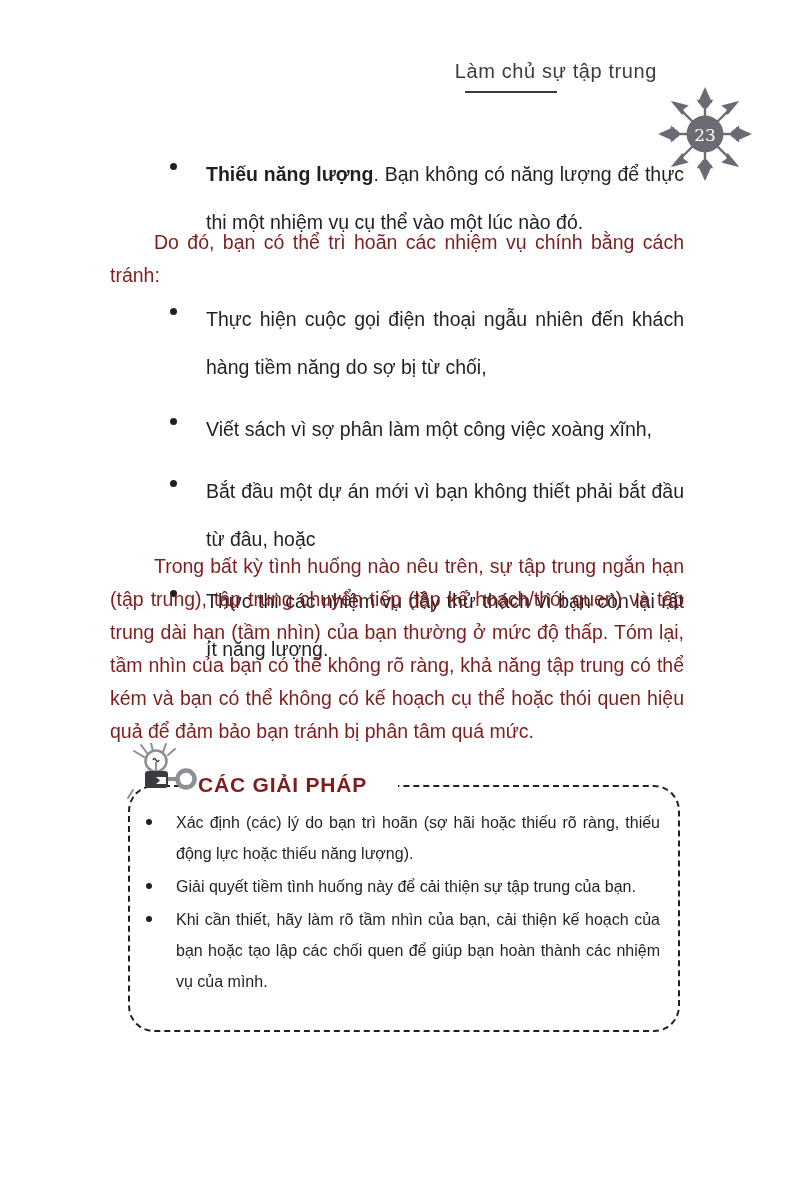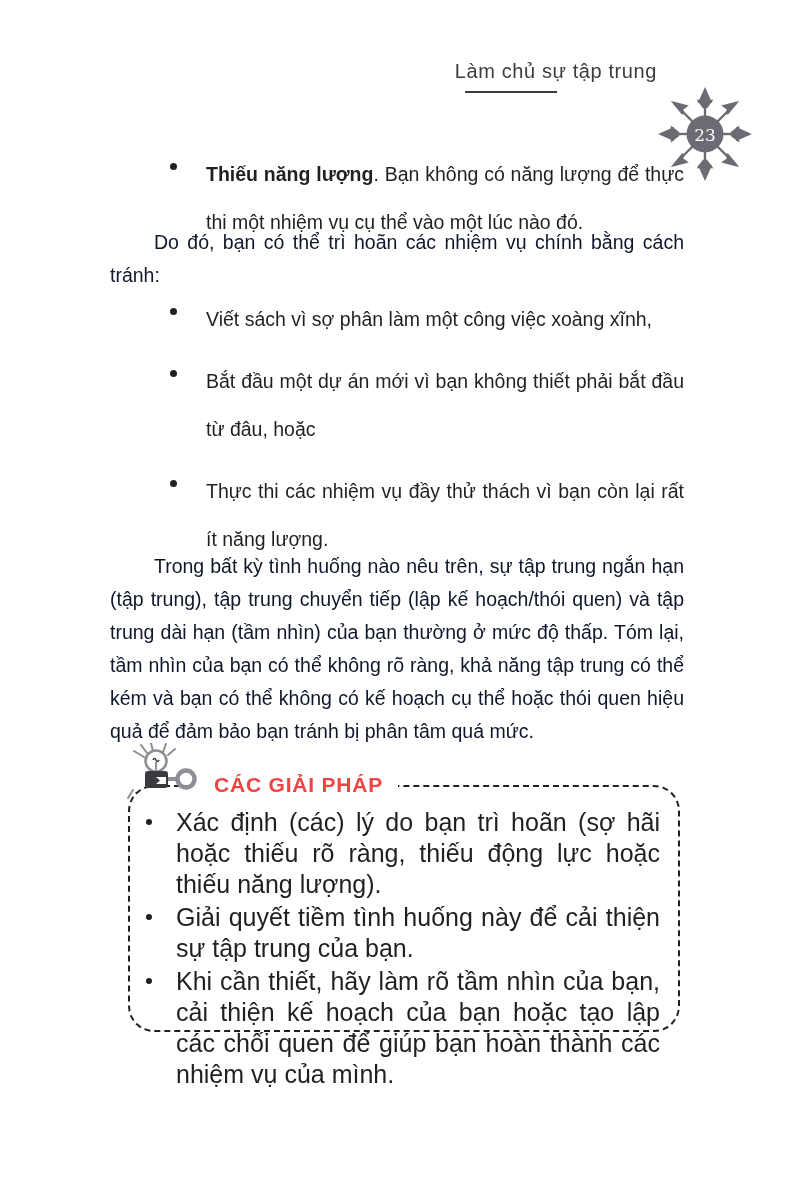--- a/index.html
+++ b/index.html
@@ -58,21 +58,21 @@
     left: 0;
     top: 0;
     width: 805px;
   }
   .para {
     position: absolute;
     width: 574px;
     left: 110px;
     font-size: 19.5px;
     line-height: 33px;
-    color: #0f172a;
+    color: #7f1d1d;
     text-align: justify;
     text-justify: inter-word;
   }
   .para.indent { text-indent: 44px; }
 
   .blist {
     position: absolute;
     left: 168px;
     width: 516px;
     list-style: none;
@@ -117,47 +117,47 @@
   .callout-title-mask {
     position: absolute;
     left: 58px;
     top: -16px;
     height: 30px;
     width: 210px;
     background: #ffffff;
   }
   .callout-title {
     position: absolute;
-    left: 84px;
+    left: 68px;
     top: -17px;
     font-size: 21px;
     font-weight: bold;
     letter-spacing: 0.8px;
-    color: #ef4444;
+    color: #7f1d1d;
     white-space: nowrap;
     line-height: 30px;
   }
   .callout-icon {
     position: absolute;
     left: -6px;
     top: -44px;
     width: 90px;
     height: 58px;
   }
   .callout-icon svg { display: block; }
 
   .callout-list {
     position: absolute;
     left: 12px;
     top: 20px;
     width: 518px;
     list-style: none;
     margin: 0;
     padding: 0;
-    font-size: 25px;
+    font-size: 16px;
     line-height: 31px;
   }
   .callout-list li {
     position: relative;
     padding-left: 34px;
     margin: 0 0 2px 0;
     text-align: justify;
     text-justify: inter-word;
   }
   .callout-list li::before {
@@ -217,20 +217,21 @@
 
 <div class="content">
 
   <ul class="blist" style="top:150px;">
     <li><span class="strong">Thiếu năng lượng</span><span>. Bạn không có năng lượng để thực thi một nhiệm vụ cụ thể vào một lúc nào đó.</span></li>
   </ul>
 
   <div class="para indent" style="top:226px;">Do đó, bạn có thể trì hoãn các nhiệm vụ chính bằng cách tránh:</div>
 
   <ul class="blist" style="top:295px;">
+    <li>Thực hiện cuộc gọi điện thoại ngẫu nhiên đến khách hàng tiềm năng do sợ bị từ chối,</li>
     <li>Viết sách vì sợ phân làm một công việc xoàng xĩnh,</li>
     <li>Bắt đầu một dự án mới vì bạn không thiết phải bắt đầu từ đâu, hoặc</li>
     <li>Thực thi các nhiệm vụ đầy thử thách vì bạn còn lại rất ít năng lượng.</li>
   </ul>
 
   <div class="para indent" style="top:550px;">Trong bất kỳ tình huống nào nêu trên, sự tập trung ngắn hạn (tập trung), tập trung chuyển tiếp (lập kế hoạch/thói quen) và tập trung dài hạn (tầm nhìn) của bạn thường ở mức độ thấp. Tóm lại, tầm nhìn của bạn có thể không rõ ràng, khả năng tập trung có thể kém và bạn có thể không có kế hoạch cụ thể hoặc thói quen hiệu quả để đảm bảo bạn tránh bị phân tâm quá mức.</div>
 
 </div>
 
 <div class="callout">

